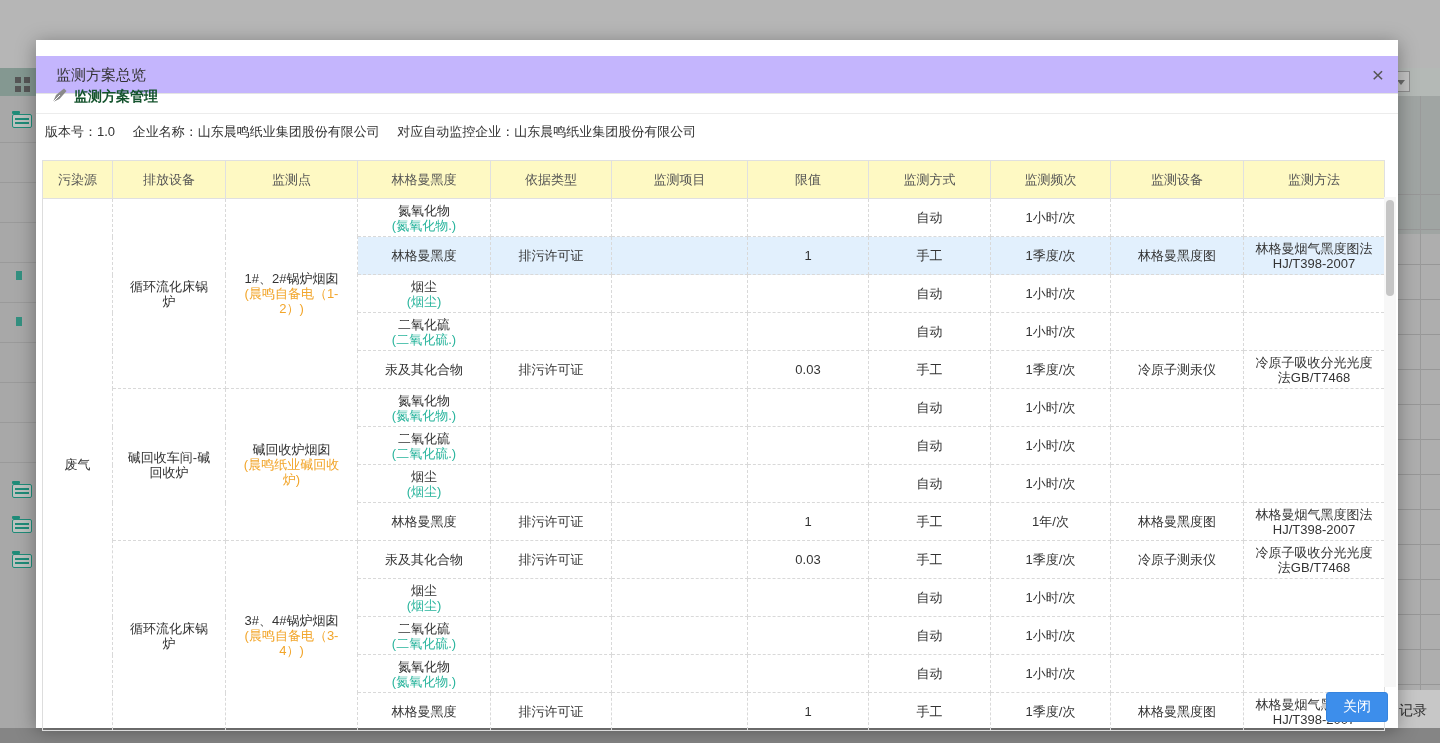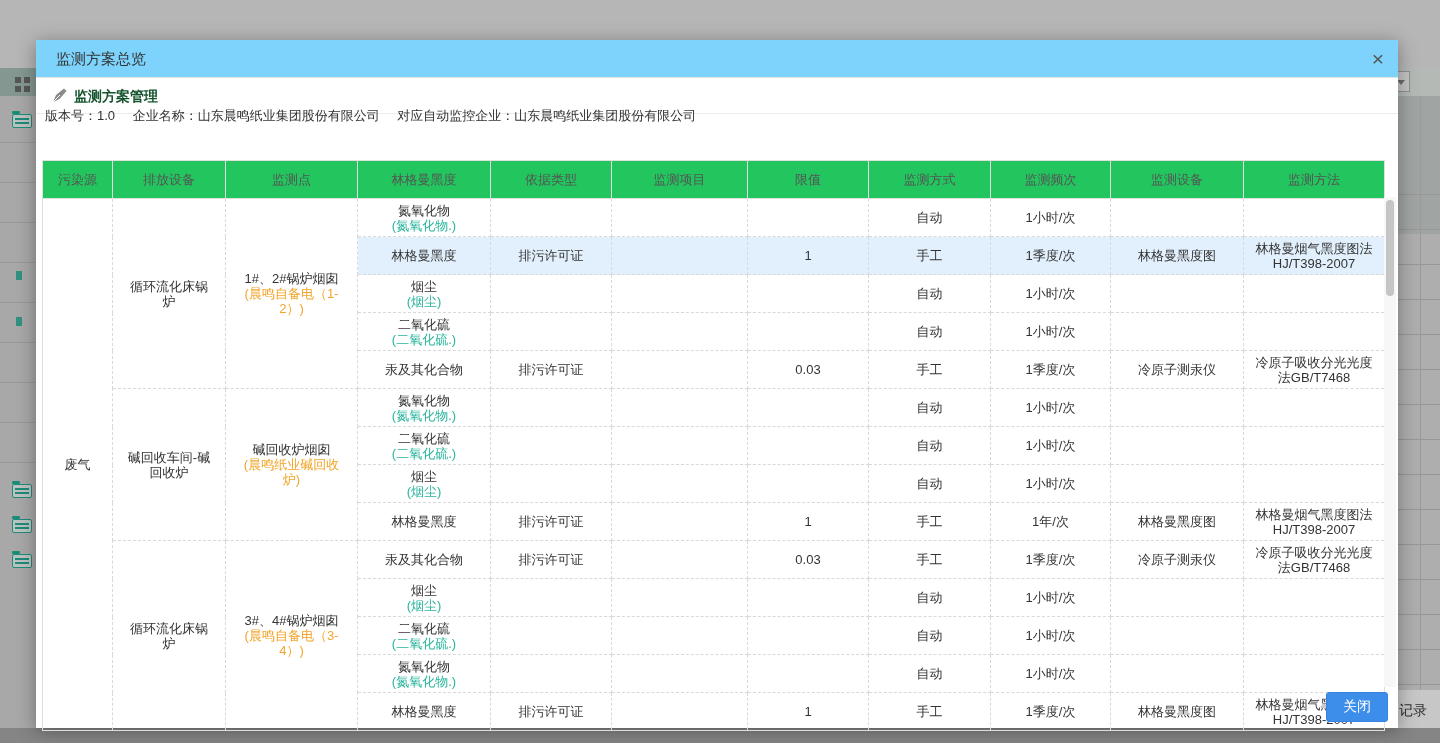--- a/index.html
+++ b/index.html
@@ -43,37 +43,37 @@
   .bg-rightgrid .vline{position:absolute;left:22px;top:0;width:1px;height:594px;background:#c6c6c6;}
   .bg-records{position:absolute;left:1398px;top:690px;width:42px;height:38px;background:#ffffff;}
   .bg-records-text{position:absolute;left:1399px;top:702px;font-size:14px;color:#3c3c3c;}
   .bg-bottomstrip{position:absolute;left:0;top:728px;width:1440px;height:15px;background:#ababab;}
 
   .dim{position:absolute;left:0;top:0;width:1440px;height:743px;background:rgba(0,0,0,0.22);z-index:5;}
 
   
   .modal{position:absolute;left:36px;top:40px;width:1362px;height:688px;background:#ffffff;z-index:10;
          box-shadow:0 3px 18px rgba(0,0,0,0.35);}
-  .modal-header{position:absolute;left:0;top:0;width:100%;height:38px;background:#7dd3fc;border-bottom:1px solid #e4e4e4;box-sizing:border-box;}
+  .modal-header{position:absolute;left:0;top:16px;width:100%;height:38px;background:#c4b5fd;border-bottom:1px solid #e4e4e4;box-sizing:border-box;}
   .modal-title{position:absolute;left:20px;top:0;line-height:38px;font-size:15px;color:#333;}
   .modal-close{position:absolute;right:14px;top:6px;font-size:21px;color:#555;cursor:pointer;line-height:26px;}
   .section-bar{position:absolute;left:0;top:38px;width:100%;height:36px;border-bottom:1px solid #ececec;box-sizing:border-box;}
   .pen-icon{position:absolute;left:15px;top:9px;}
   .section-title{position:absolute;left:38px;top:0;line-height:36px;font-size:14px;font-weight:bold;color:#14532d;}
-  .info-bar{position:absolute;left:0;top:58px;width:100%;height:46px;}
+  .info-bar{position:absolute;left:0;top:74px;width:100%;height:46px;}
   .info-line{position:absolute;left:9px;top:9px;font-size:13px;color:#333;}
   .info-line .seg{margin-left:14px;}
   .note-line{position:absolute;right:8px;top:25px;font-size:12.5px;}
   .note-line .red{color:var(--red,#ee3b3b);}
   .note-line .yellow{color:var(--orange,#f2a52a);}
   .note-line .green{color:var(--green,#28b49c);}
 
   .table-wrap{position:absolute;left:6px;top:120px;width:1354px;height:527px;}
   table.plan{border-collapse:collapse;table-layout:fixed;width:1342px;font-size:13px;color:#333;}
-  table.plan th{height:37px;background:#22c55e;border:1px solid #e0e0e0;font-weight:normal;color:#555;font-size:13px;padding:0 4px;}
+  table.plan th{height:37px;background:#fef9c3;border:1px solid #e0e0e0;font-weight:normal;color:#555;font-size:13px;padding:0 4px;}
   table.plan td{height:35px;border:1px dashed #d9d9d9;text-align:center;vertical-align:middle;padding:1px 11px;line-height:15px;word-break:break-all;}
   table.plan{border:1px solid #ddd;}
   table.plan td .orange{color:var(--orange,#f2a52a);}
   table.plan td .green{color:var(--green,#28b49c);}
   table.plan tr.hl td{background:var(--highlight-blue,#e2f0fd);}
   .scrollbar-track{position:absolute;left:1342px;top:37px;width:12px;height:490px;background:#f7f7f7;}
   .scrollbar-thumb{position:absolute;left:2px;top:3px;width:8px;height:96px;border-radius:4px;background:#c5c5c5;}
 
   .modal-footer{position:absolute;left:0;bottom:0;width:100%;height:41px;}
   .btn-close{position:absolute;right:10px;top:5px;background:var(--button-blue,#3d8eeb);color:#fff;border:1px solid #3684de;

